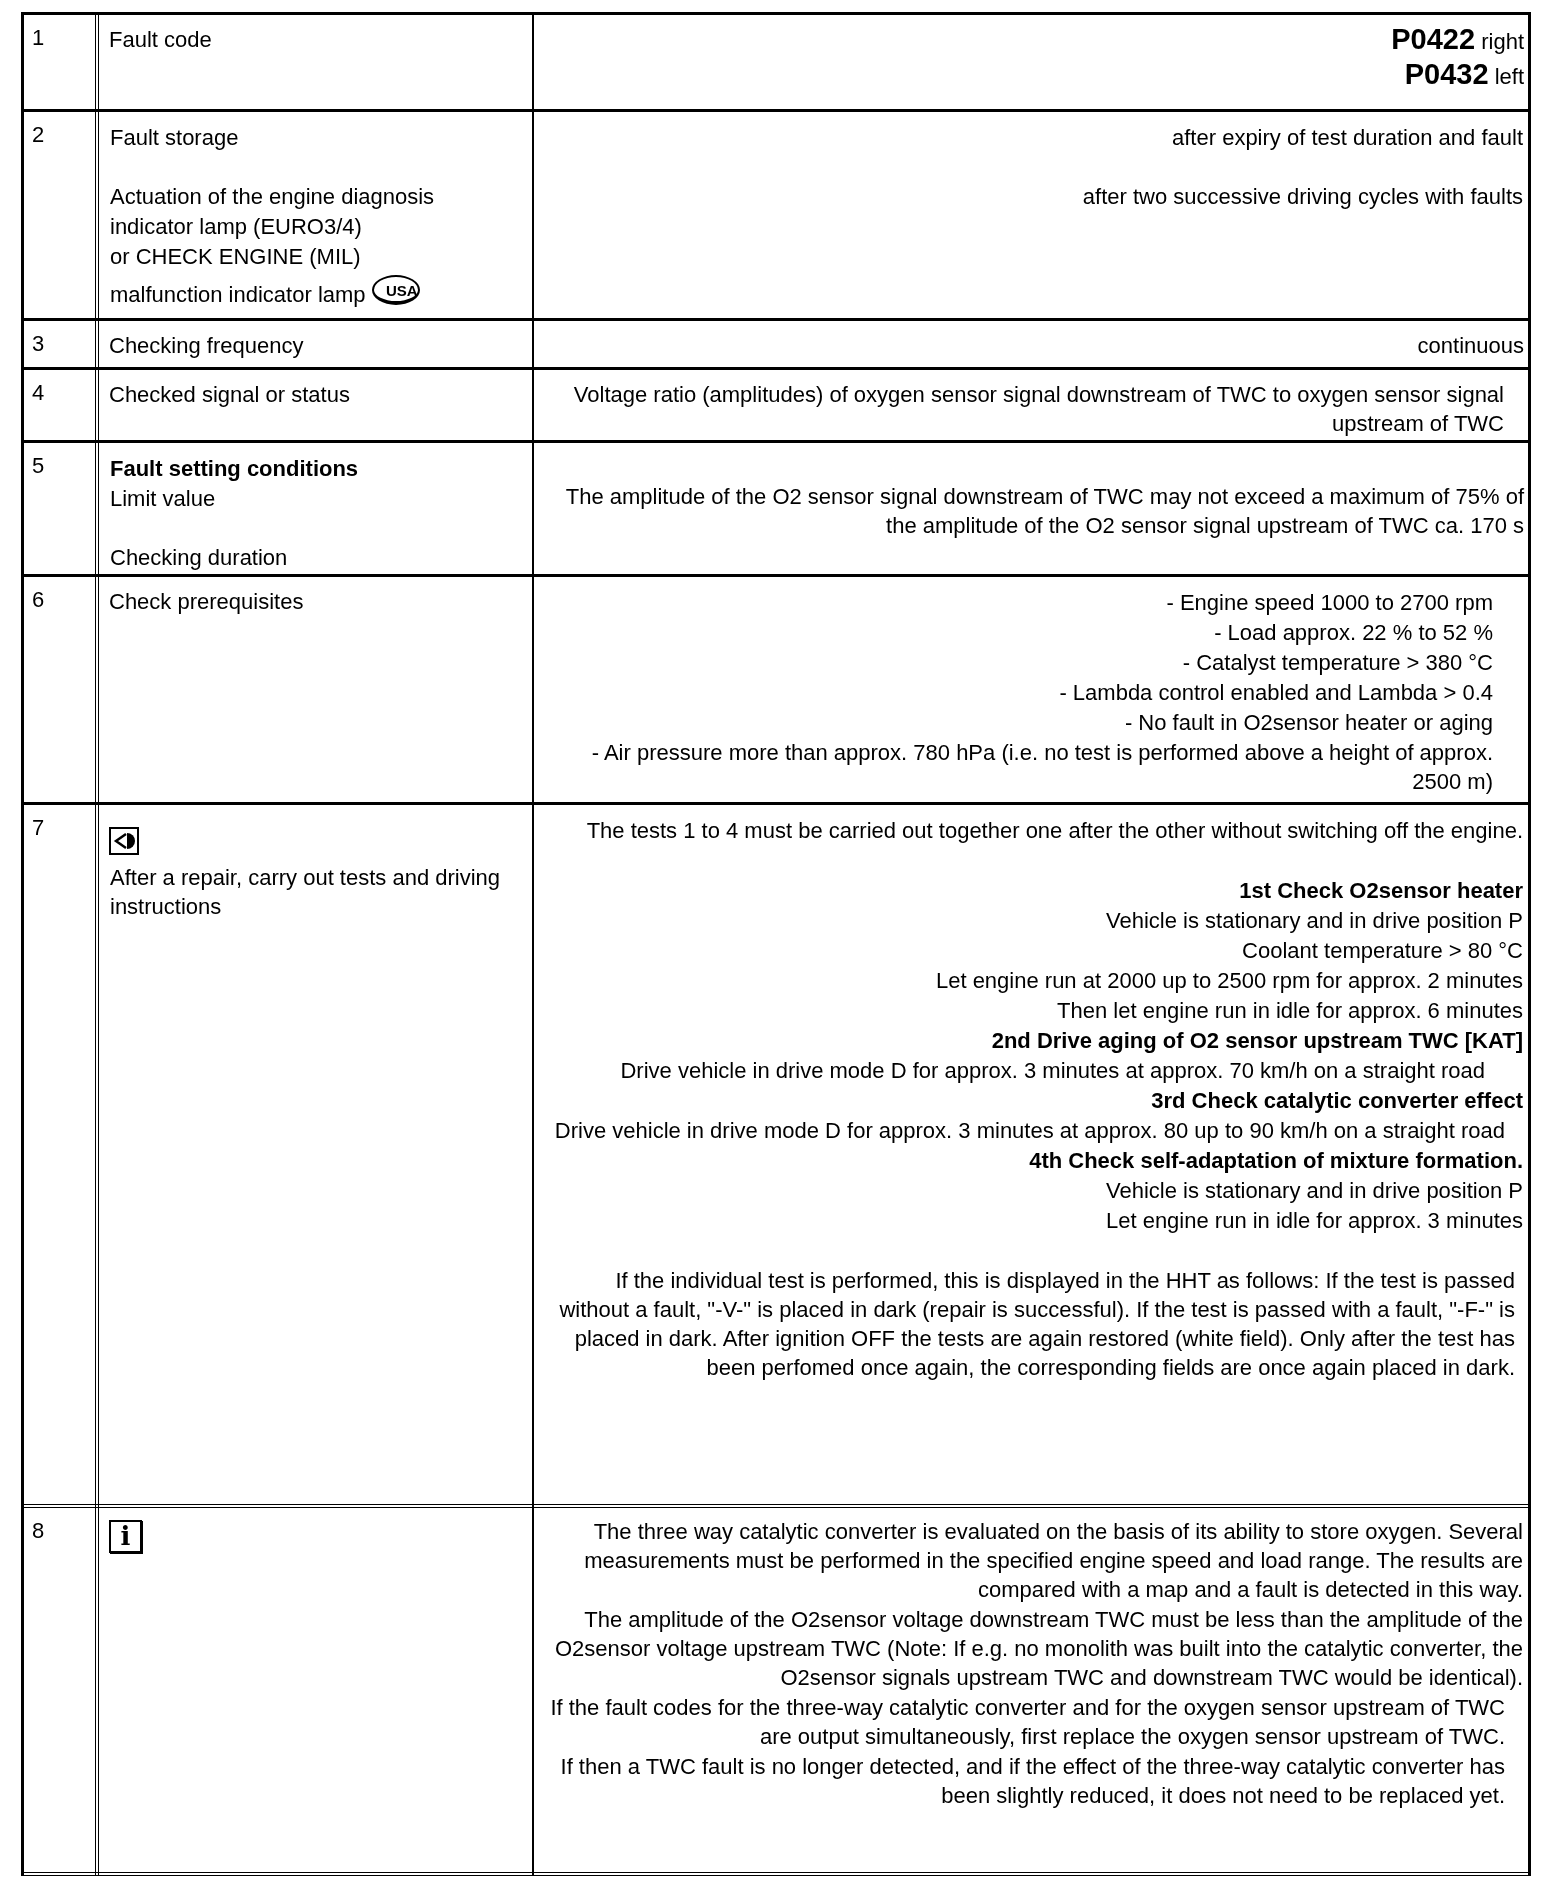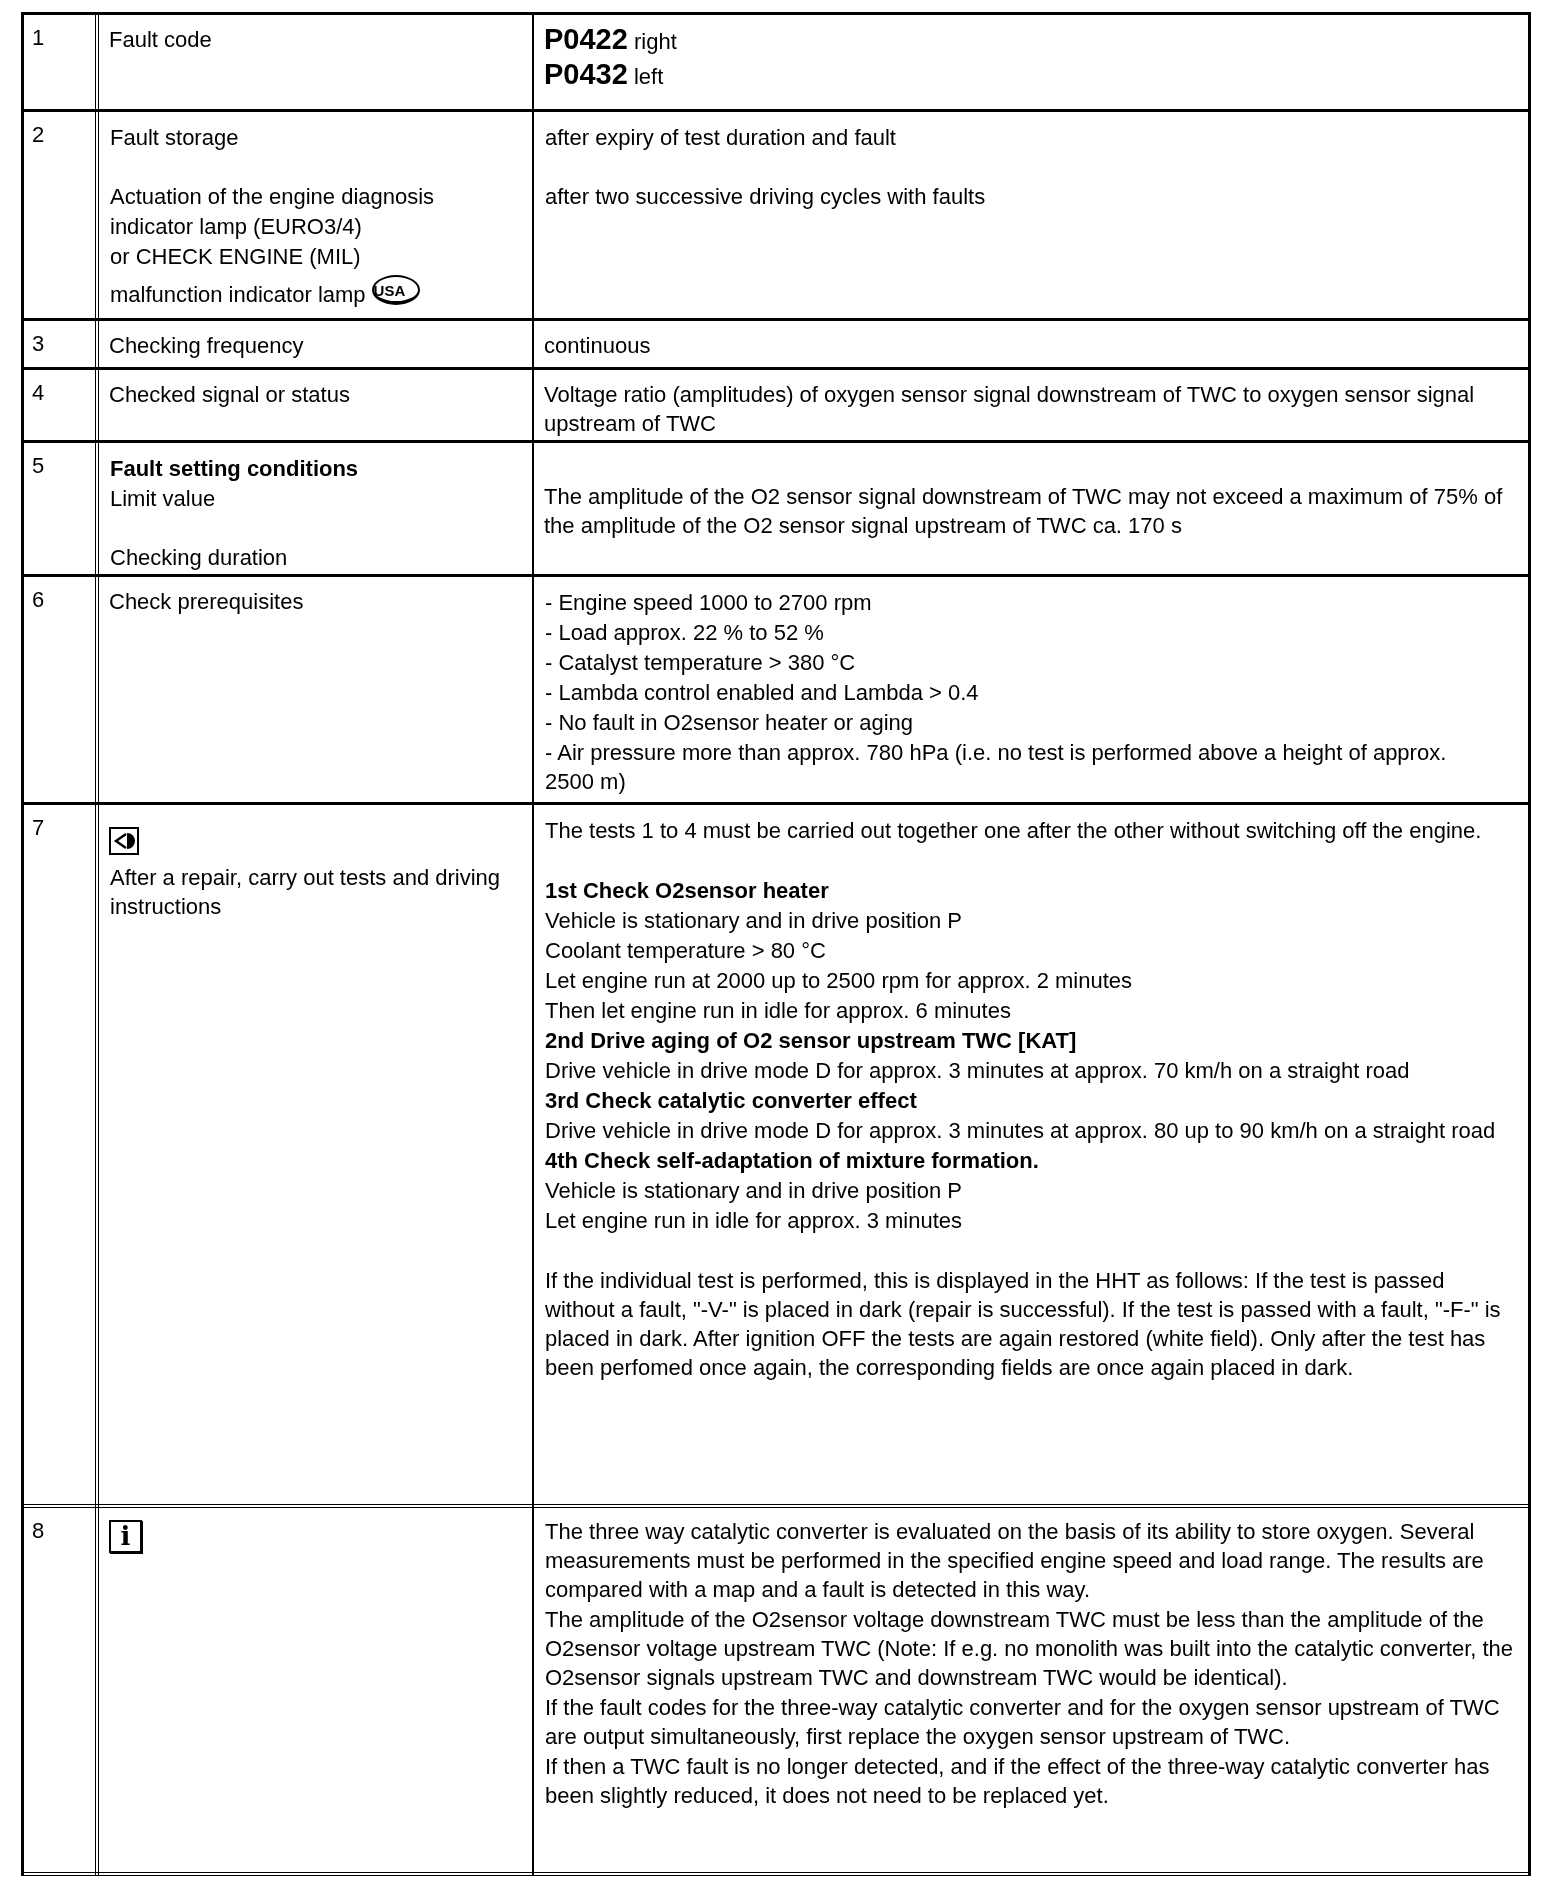--- a/index.html
+++ b/index.html
@@ -5,29 +5,29 @@
   html, body { margin: 0; padding: 0; background: #ffffff; }
   body { width: 1568px; height: 1886px; position: relative; overflow: hidden;
          font-family: "Liberation Sans", sans-serif; color: #000; }
   .tbl { position: absolute; left: 21px; top: 12px; width: 1510px; height: 1864px;
          border-left: 3px solid #000; border-right: 3px solid #000; box-sizing: border-box; }
   .row { position: absolute; left: 0; right: 0; border-top: 3px solid #000; box-sizing: border-box; }
   .row.dbl { border-top: 4px double #000; }
   .tbl-bottom { position: absolute; left: 0; right: 0; bottom: 0; border-top: 4px double #000; }
   .c-num { position: absolute; left: 8px; top: 10px; font-size: 22px; }
   .c-label { position: absolute; left: 85px; top: 10px; width: 420px; font-size: 22px; line-height: 29px; }
-  .c-val { position: absolute; left: 520px; top: 10px; width: 980px; font-size: 22px; line-height: 29px; }
+  .c-val { position: absolute; left: 520px; top: 10px; width: 980px; font-size: 22px; line-height: 29px; text-align: right; }
   .vline2 { position: absolute; left: 71px; top: 0; bottom: 0; width: 2px;
             border-left: 1px solid #000; border-right: 1px solid #000; }
   .vline3 { position: absolute; left: 508px; top: 0; bottom: 0; width: 2px; background: #000; }
   .b { font-weight: bold; }
   .code { font-weight: bold; font-size: 29px; }
   .gap { height: 29px; }
   .usa { display: inline-block; width: 48px; height: 30px; border: 2px solid #000; border-bottom-width: 4px;
-         border-radius: 50%; font-size: 15px; font-weight: bold; text-align: left; line-height: 28px;
+         border-radius: 50%; font-size: 15px; font-weight: bold; text-align: right; line-height: 28px;
          vertical-align: 6px; margin-left: 6px; box-sizing: border-box; }
   .icon-box { display: inline-block; width: 30px; height: 28px; border: 2px solid #000; box-sizing: border-box;
               position: relative; margin-top: 2px; }
   .icon-box svg { position: absolute; left: 2px; top: 2px; }
   .info-box { display: inline-block; width: 33px; height: 33px; border: 2px solid #000; box-shadow: 1px 1px 0 #000;
               box-sizing: border-box; font-family: "DejaVu Serif", serif; font-weight: bold; font-size: 26px;
               text-align: center; line-height: 29px; }
   p { margin: 1px; }
 </style>
 </head>

